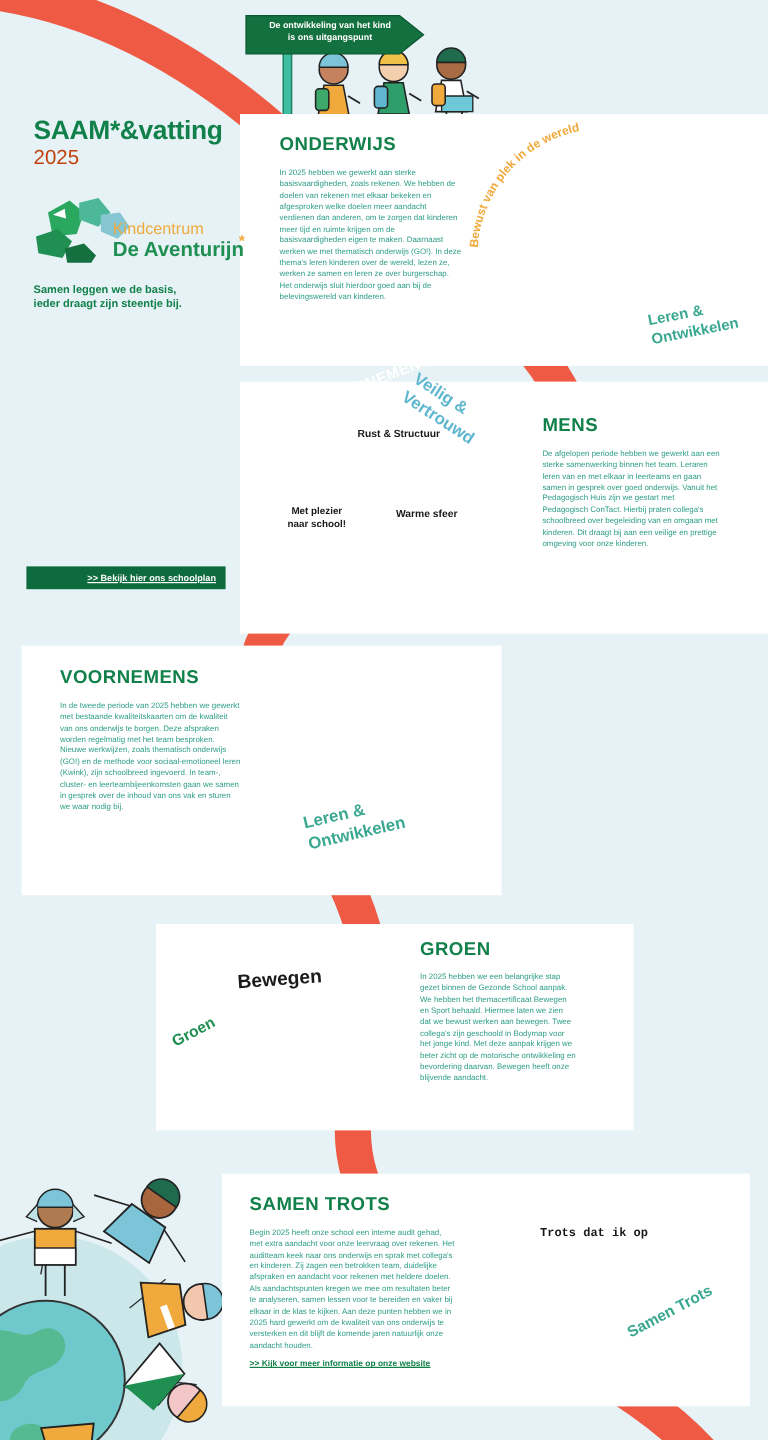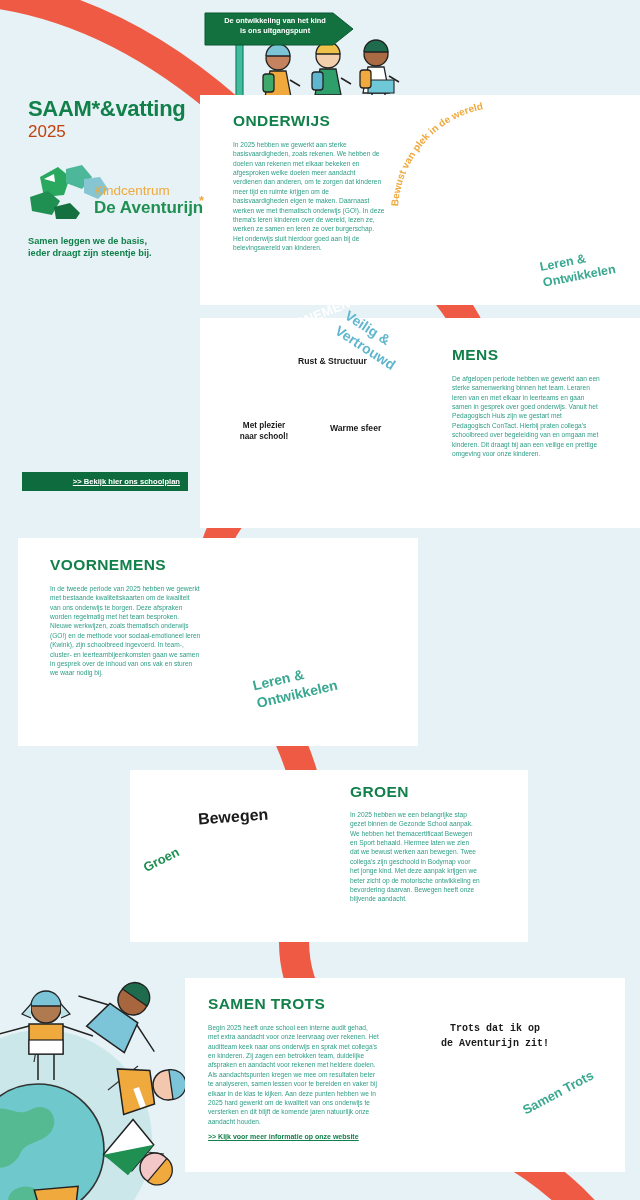--- a/index.html
+++ b/index.html
@@ -459,18 +459,17 @@
     <div>Leren &amp;</div>
     <div>Ontwikkelen</div>
   </div>
 
   <div class="ill-text" style="left:198px;top:808px;font-size:16px;transform:rotate(-4deg);">Bewegen</div>
 
   <div class="rot" style="left:142px;top:852px;transform:rotate(-27deg);color:#1f8f52;font-size:13px;">Groen</div>
 
   <div class="ill-text" style="left:410px;top:1022px;width:170px;text-align:center;font-size:10px;line-height:1.45;font-family:Liberation Mono, monospace;">
     <div>Trots dat ik op</div>
-    <div>de Aventurijn zit!</div>
   </div>
 
   <div class="rot" style="left:519px;top:1085px;transform:rotate(-28deg);color:#3aa891;font-size:13px;">Samen Trots</div>
 
 </div>
 
 </body></html>

